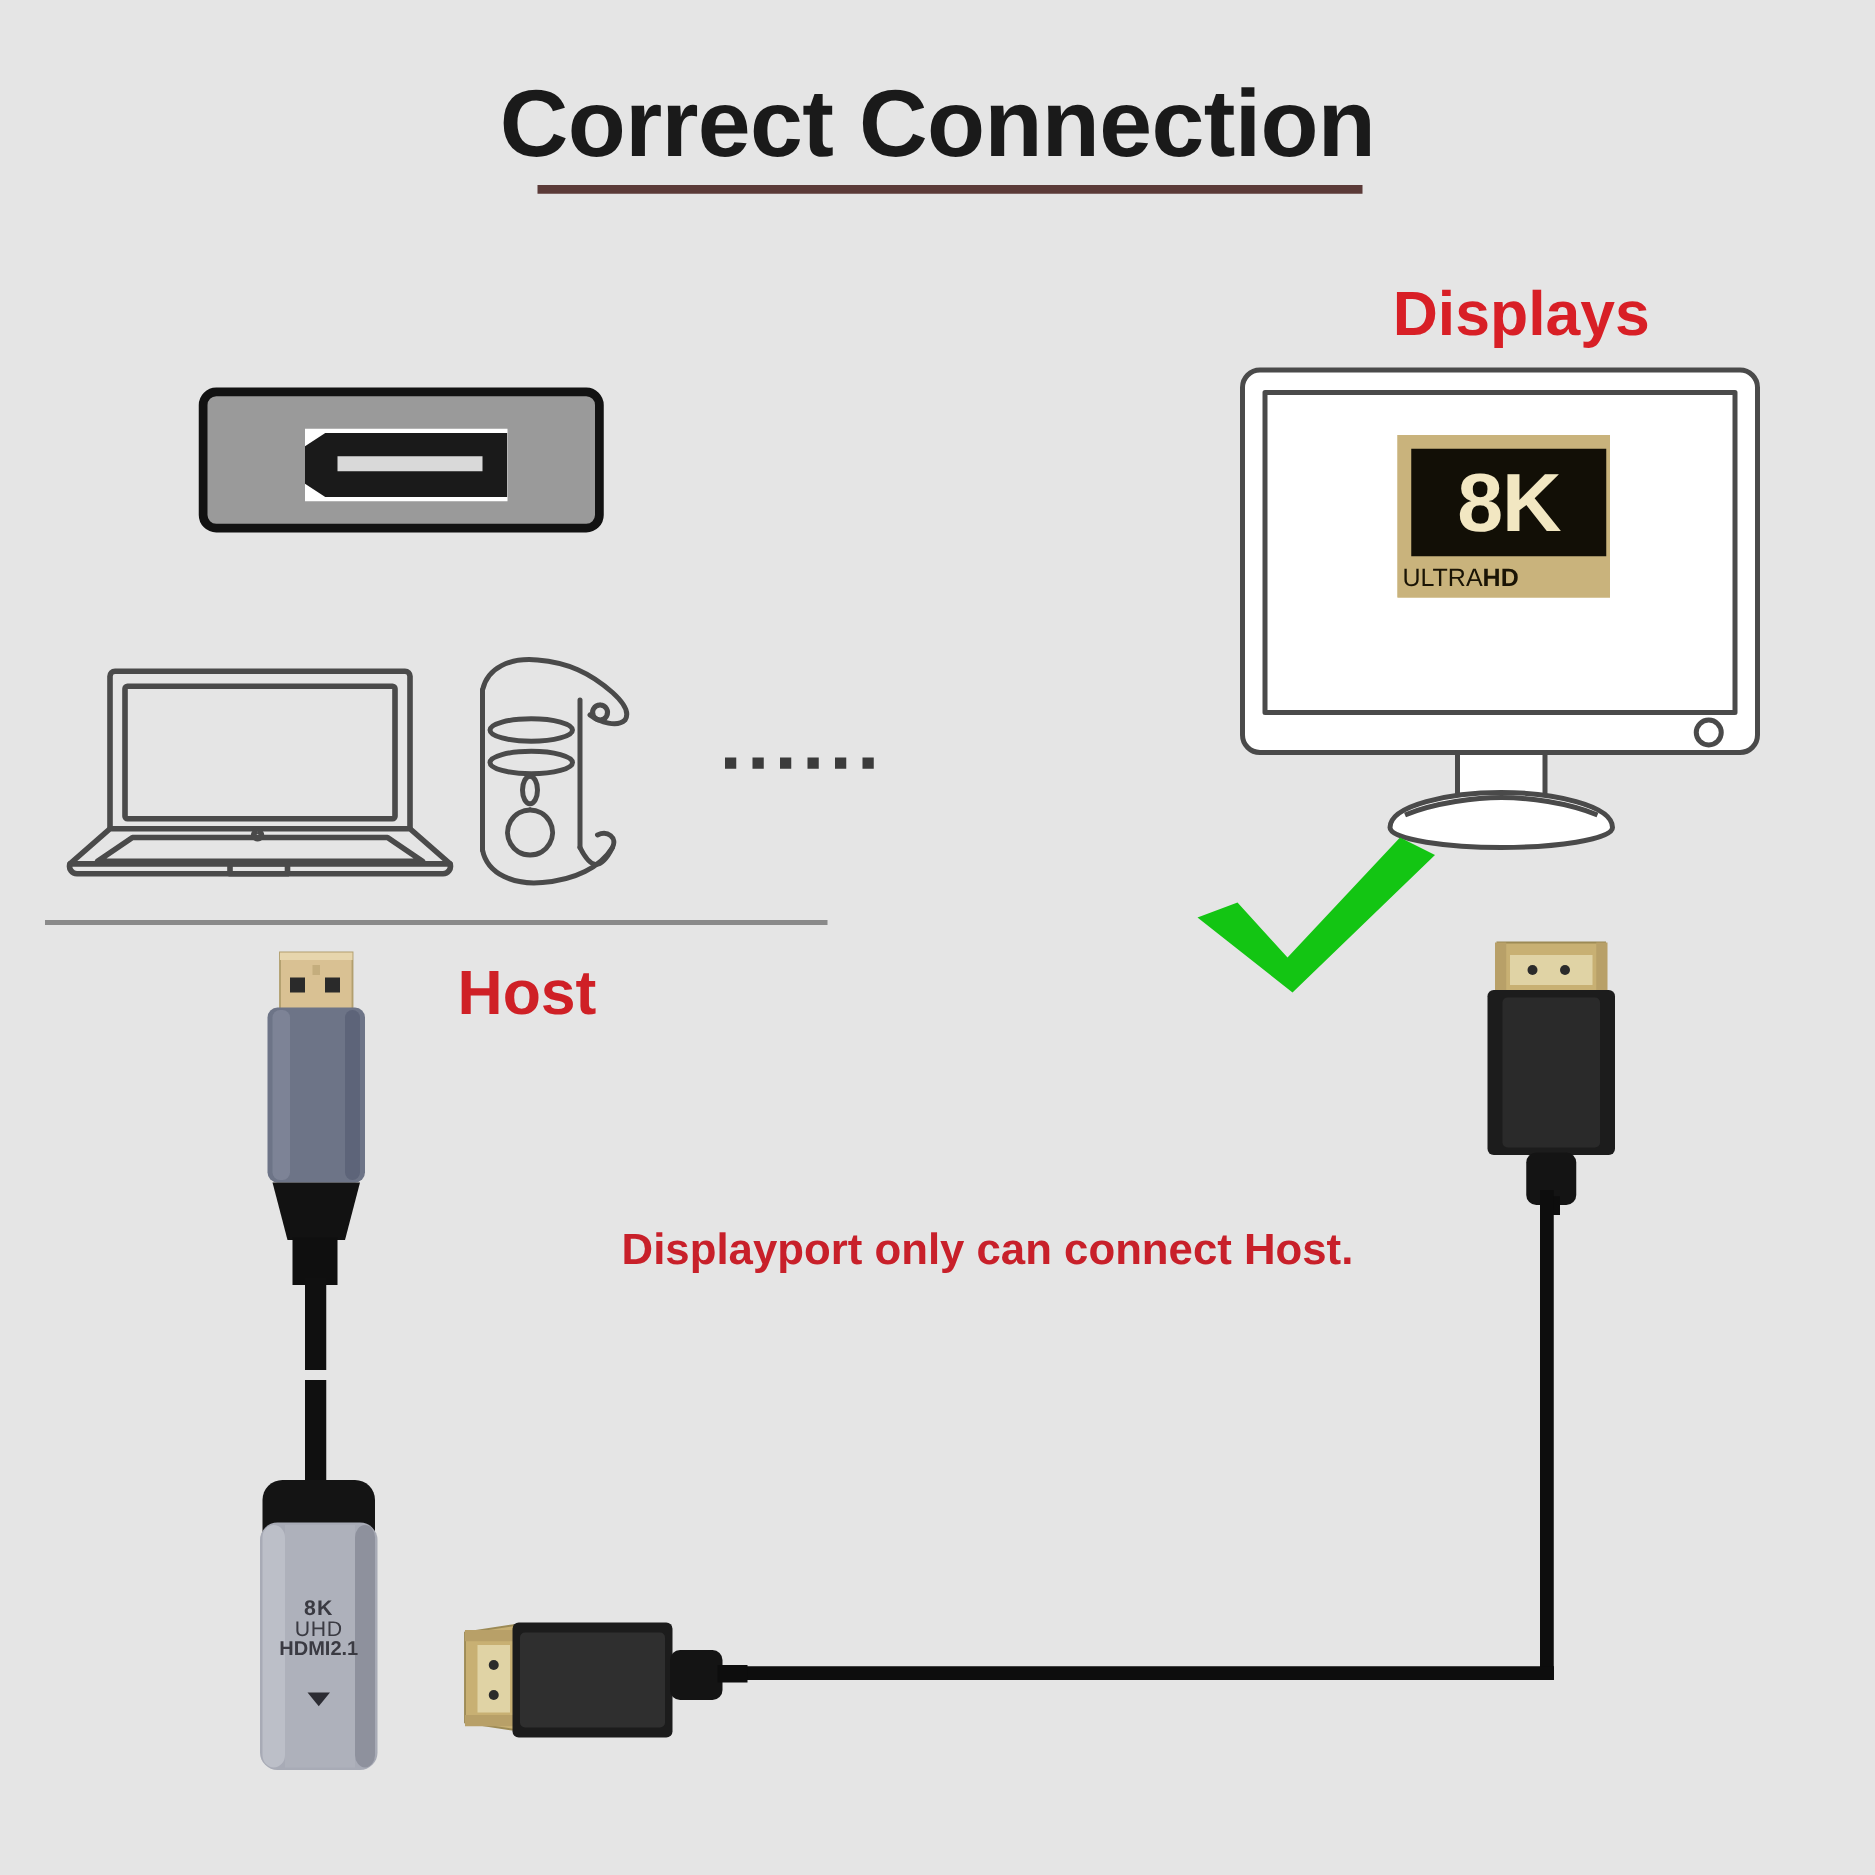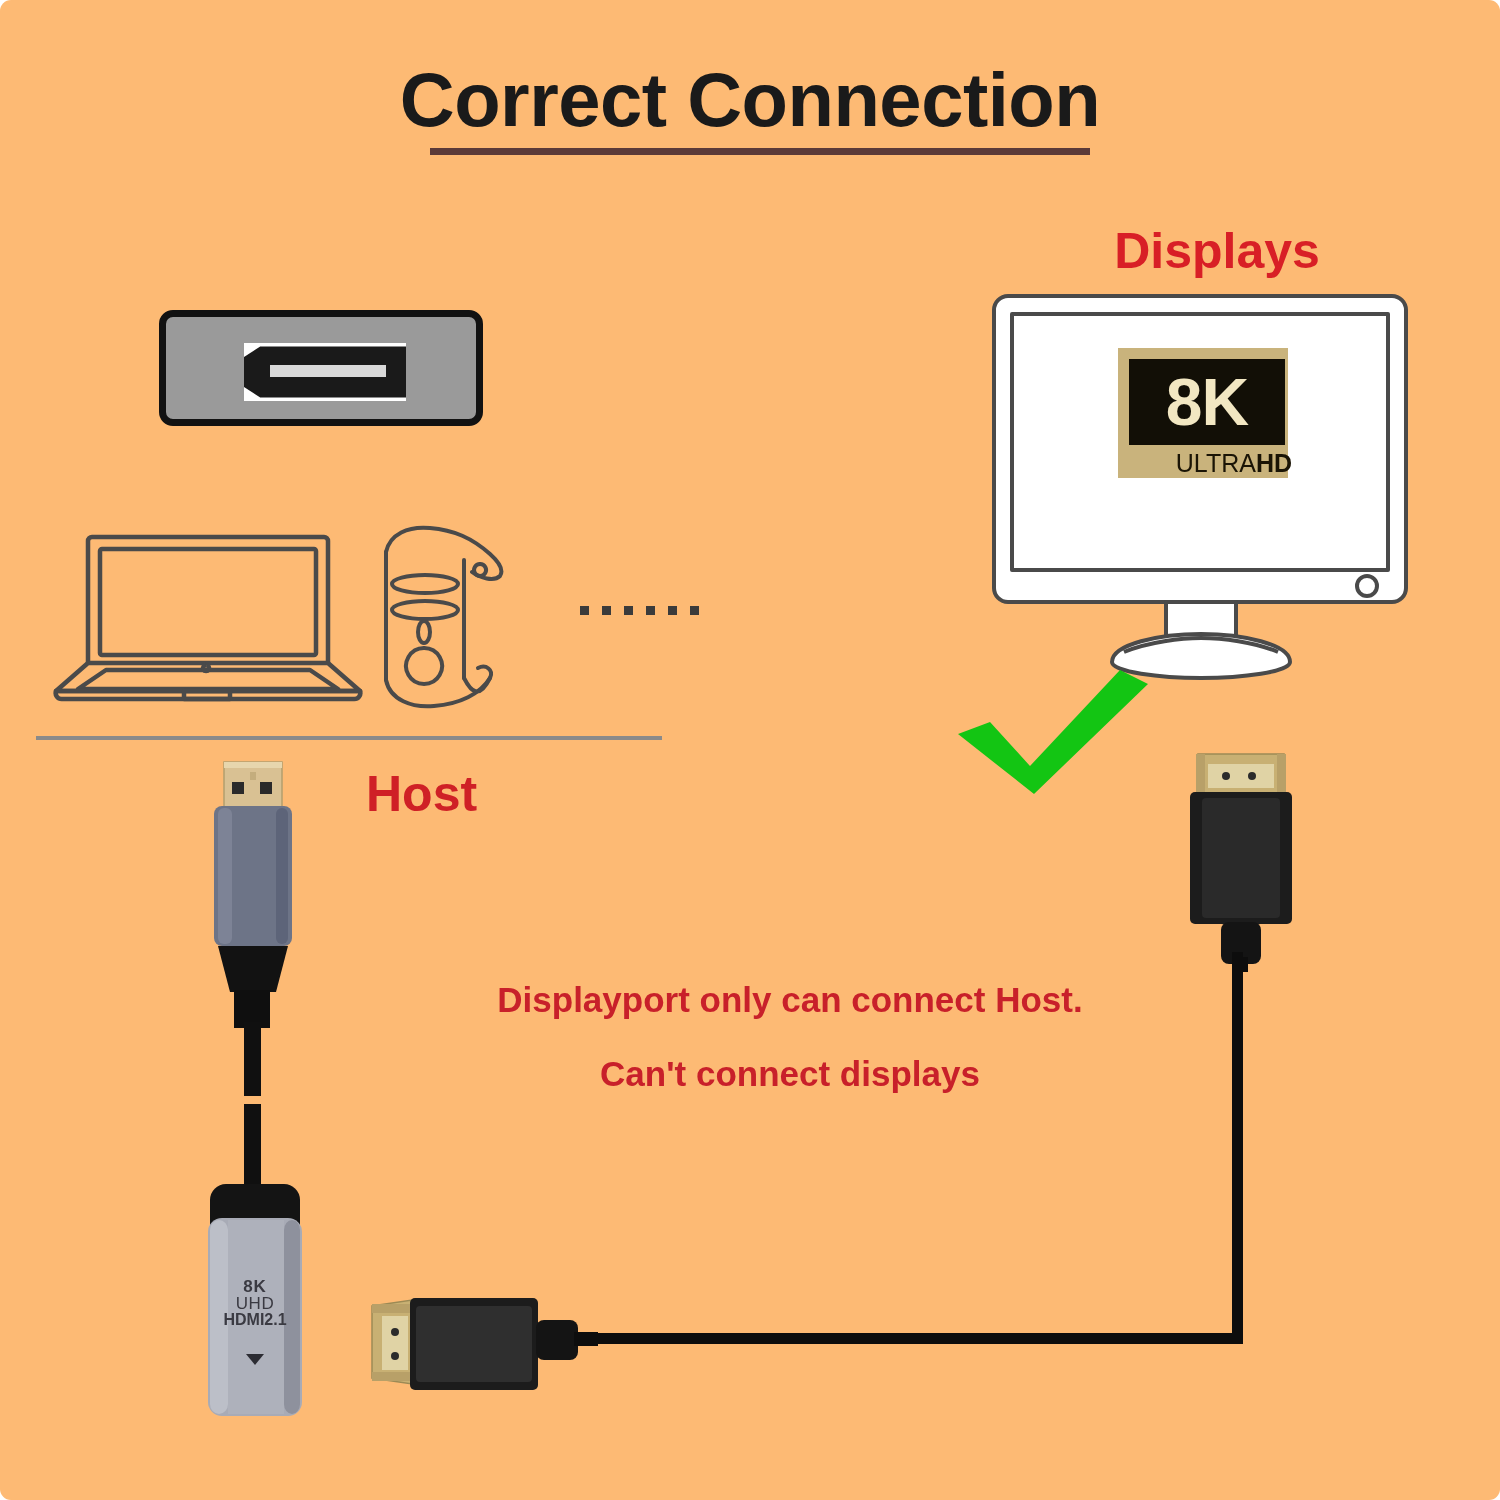--- a/index.html
+++ b/index.html
@@ -1,17 +1,17 @@
 <!DOCTYPE html>
 <html><head>
 <meta charset="utf-8">
 <style>
   html,body{margin:0;padding:0;background:#ffffff;}
   body{width:1500px;height:1500px;font-family:"Liberation Sans",sans-serif;overflow:hidden;}
-  #stage{position:relative;width:1500px;height:1500px;background:#fdba74;border-radius:11px;}
+  #stage{position:relative;width:1500px;height:1500px;background:#e5e5e5;}
 
   
   #title-wrap{position:absolute;left:0;top:62px;width:1500px;text-align:center;}
   #title{display:inline-block;font-size:76px;font-weight:700;color:#1a1a1a;
          letter-spacing:-0.5px;line-height:1;font-family:"Liberation Sans",sans-serif;}
   #title-rule{position:absolute;left:430px;top:148px;width:660px;height:7px;
               background:#5b3a38;}
 
   
   .cap{position:absolute;font-weight:700;white-space:nowrap;
@@ -51,21 +51,21 @@
   
   #logo8k{position:absolute;left:1118px;top:348px;width:170px;height:130px;
           background:#c9b37c;padding:0;box-sizing:border-box;
           border:4px solid #c9b37c;}
   #logo8k-black{position:absolute;left:7px;top:7px;width:156px;height:86px;
           background:#120f06;}
   #logo8k-text{position:absolute;left:0;top:-2px;width:156px;height:90px;
           line-height:90px;text-align:center;font-size:66px;font-weight:700;
           color:#f2e7c2;font-family:"Liberation Sans",sans-serif;letter-spacing:-1px;}
   #logo8k-sub{position:absolute;left:0;top:96px;width:170px;height:30px;
-          line-height:30px;text-align:right;font-size:25px;font-weight:400;
+          line-height:30px;text-align:left;font-size:20px;font-weight:400;
           color:#1a1405;font-family:"Liberation Sans",sans-serif;letter-spacing:0px;}
   #logo8k-sub b{font-weight:800;}
 
   
   #greencheck{position:absolute;left:952px;top:668px;width:220px;height:128px;}
 
   
   #hdmi-v{position:absolute;left:1182px;top:752px;width:118px;height:220px;}
   
   #cable-v{position:absolute;left:1232px;top:952px;width:11px;height:392px;background:#0d0d0d;}
@@ -246,16 +246,15 @@
     <div id="adapter-text">
       <div class="l1">8K</div>
       <div class="l2">UHD</div>
       <div class="l3">HDMI2.1</div>
     </div>
     <div id="adapter-arrow"></div>
   </div>
 
   <div id="note-block">
     <div class="note-line">Displayport only can connect Host.</div>
-    <div class="note-line">Can't connect displays</div>
   </div>
 
 </div>
 
 </body></html>

